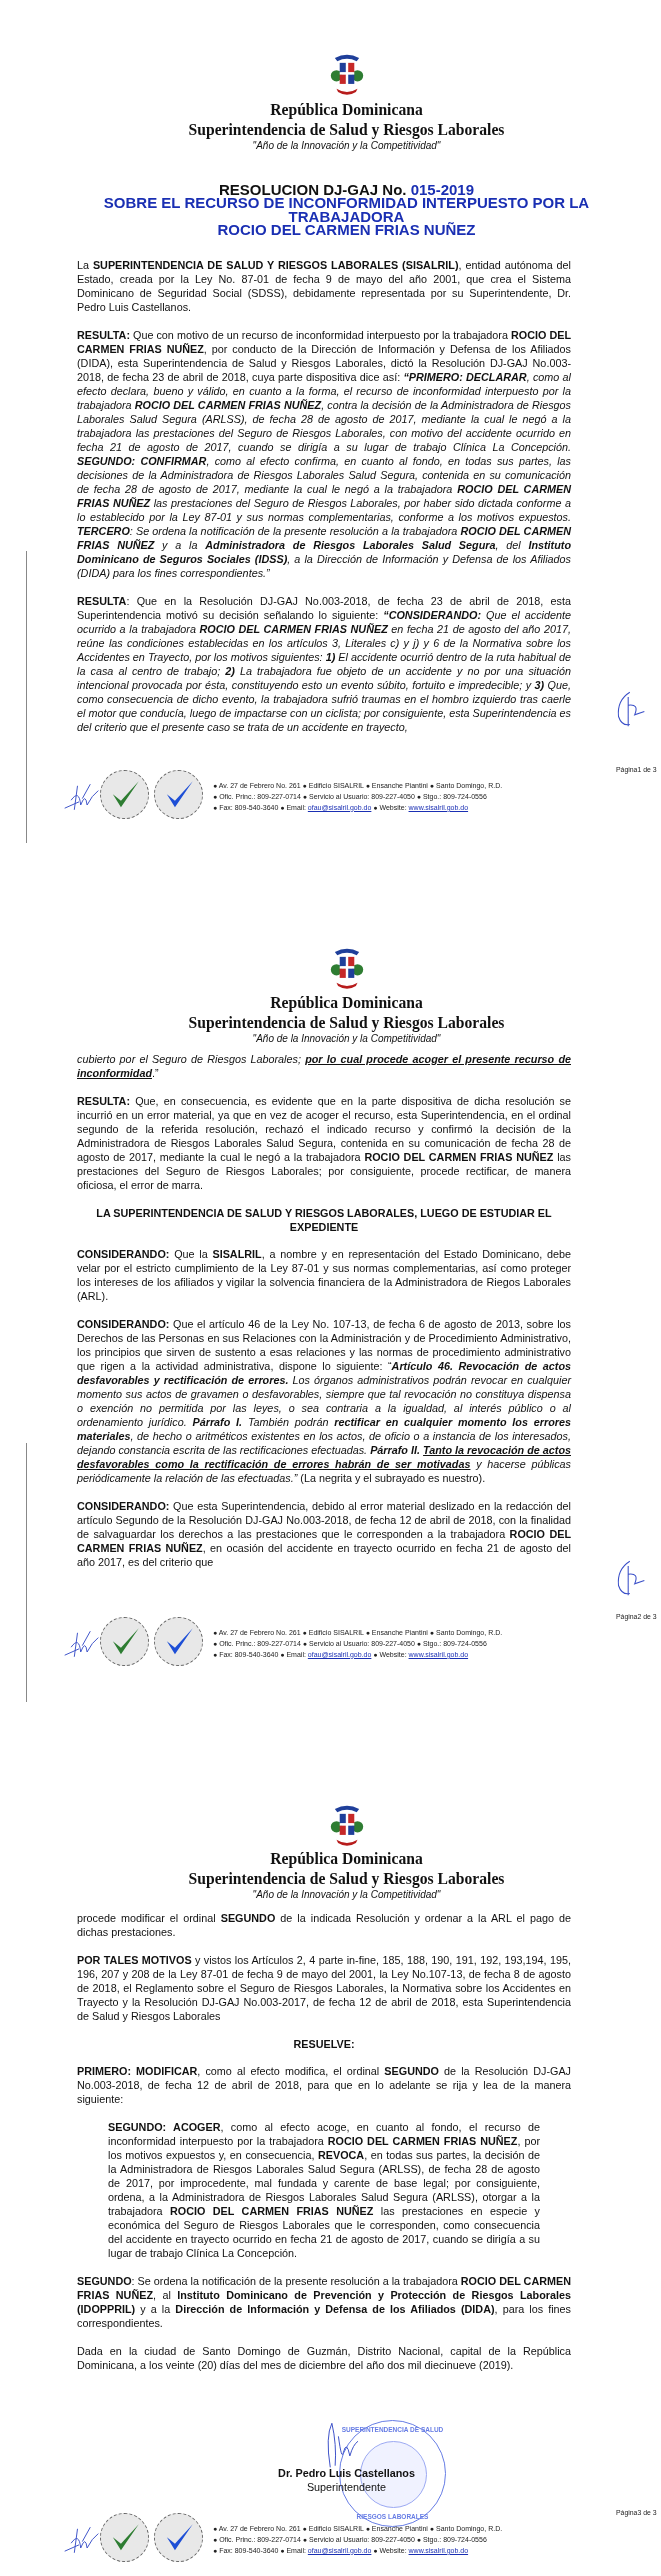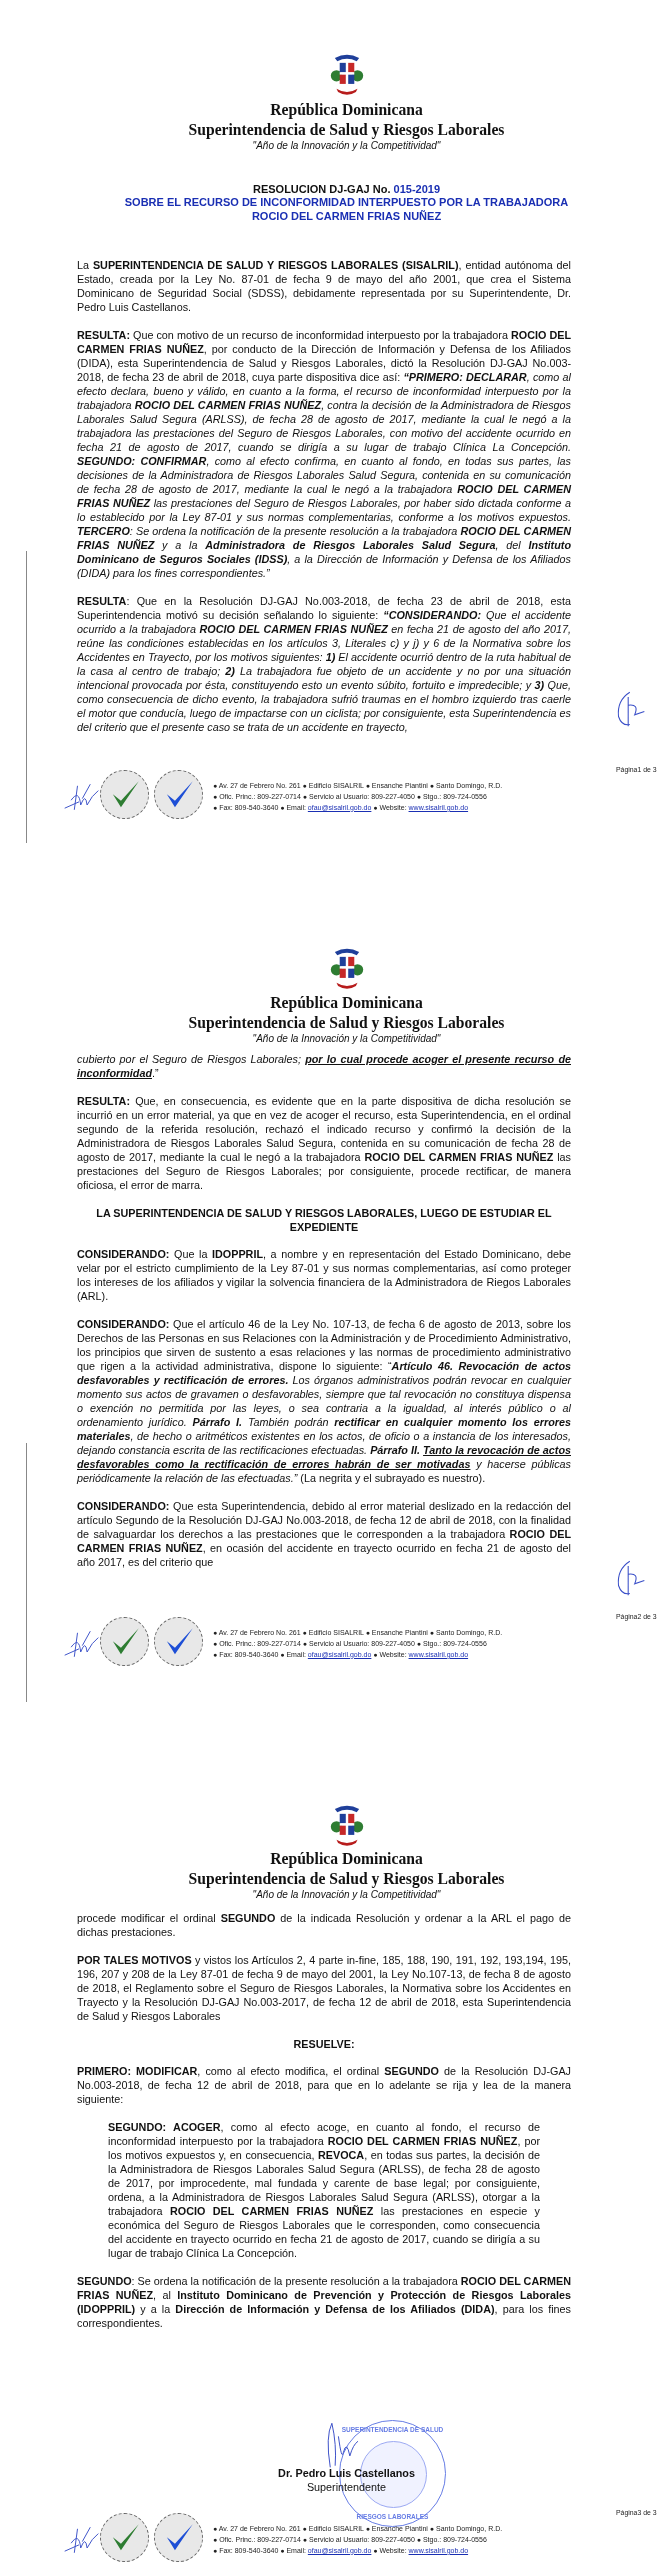--- a/index.html
+++ b/index.html
@@ -11,21 +11,21 @@
   #page3 { top: 1731px; height: 845px; }
 
   .scanline { position: absolute; left: 9.7px; width: 0.8px; background: #888; }
 
   .header { position: absolute; left: 0; right: 0; text-align: center; }
   .coat { position: absolute; left: 50%; transform: translateX(-50%); width: 34px; height: 44px; }
   .rep { font-family: "Liberation Serif", serif; font-weight: bold; font-size: 17px; line-height: 19.5px; transform: scaleX(0.92); }
   .sup { font-family: "Liberation Serif", serif; font-weight: bold; font-size: 17px; line-height: 19.5px; transform: scaleX(0.92); }
   .motto { font-style: italic; font-size: 10px; line-height: 13px; }
 
-  .title-block { position: absolute; left: 65px; right: 65px; text-align: center; font-weight: bold; font-size: 11px; line-height: 13.4px; }
+  .title-block { position: absolute; left: 65px; right: 65px; text-align: center; font-weight: bold; font-size: 15px; line-height: 13.4px; }
   .title-block .blue { color: #1a2fb3; }
 
   .body { position: absolute; left: 61px; width: 494px; font-size: 10.8px; line-height: 14px; text-align: justify; transform-origin: left top; }
   .body p { margin: 0 0 13.8px 0; }
   .body .indent { margin-left: 31px; margin-right: 31px; }
   .body .center { text-align: center; font-weight: bold; }
   b { font-weight: bold; }
   i { font-style: italic; margin-top: 24px; }
   u { text-decoration: underline; }
 
@@ -130,21 +130,21 @@
       <div class="rep">República Dominicana</div>
       <div class="sup">Superintendencia de Salud y Riesgos Laborales</div>
       <div class="motto">"Año de la Innovación y la Competitividad"</div>
     </div>
   </div>
 
   <div class="body" style="top:193px;">
     <p><i><span>cubierto por el Seguro de Riesgos Laborales; </span><b><u>por lo cual procede acoger el presente recurso de inconformidad</u></b></i><span>.”</span></p>
     <p><b>RESULTA:</b><span> Que, en consecuencia, es evidente que en la parte dispositiva de dicha resolución se incurrió en un error material, ya que en vez de acoger el recurso, esta Superintendencia, en el ordinal segundo de la referida resolución, rechazó el indicado recurso y confirmó la decisión de la Administradora de Riesgos Laborales Salud Segura, contenida en su comunicación de fecha 28 de agosto de 2017, mediante la cual le negó a la trabajadora </span><b>ROCIO DEL CARMEN FRIAS NUÑEZ</b><span> las prestaciones del Seguro de Riesgos Laborales; por consiguiente, procede rectificar, de manera oficiosa, el error de marra.</span></p>
     <p class="center">LA SUPERINTENDENCIA DE SALUD Y RIESGOS LABORALES, LUEGO DE ESTUDIAR EL EXPEDIENTE</p>
-    <p><b>CONSIDERANDO:</b><span> Que la </span><b>IDOPPRIL</b><span>, a nombre y en representación del Estado Dominicano, debe velar por el estricto cumplimiento de la Ley 87-01 y sus normas complementarias, así como proteger los intereses de los afiliados y vigilar la solvencia financiera de la Administradora de Riegos Laborales (ARL).</span></p>
+    <p><b>CONSIDERANDO:</b><span> Que la </span><b>SISALRIL</b><span>, a nombre y en representación del Estado Dominicano, debe velar por el estricto cumplimiento de la Ley 87-01 y sus normas complementarias, así como proteger los intereses de los afiliados y vigilar la solvencia financiera de la Administradora de Riegos Laborales (ARL).</span></p>
     <p><b>CONSIDERANDO:</b><span> Que el artículo 46 de la Ley No. 107-13, de fecha 6 de agosto de 2013, sobre los Derechos de las Personas en sus Relaciones con la Administración y de Procedimiento Administrativo, los principios que sirven de sustento a esas relaciones y las normas de procedimiento administrativo que rigen a la actividad administrativa,  dispone lo siguiente: “</span><i><b>Artículo 46. Revocación de actos desfavorables y rectificación de errores.</b><span> Los órganos administrativos podrán revocar en cualquier momento sus actos de gravamen o desfavorables, siempre que tal revocación no constituya dispensa o exención no permitida por las leyes, o sea contraria a la igualdad, al interés público o al ordenamiento jurídico. </span><b>Párrafo I.</b><span> También podrán </span><b>rectificar en cualquier momento los errores materiales</b><span>, de hecho o aritméticos existentes en los actos, de oficio o a instancia de los interesados, dejando constancia escrita de las rectificaciones efectuadas. </span><b>Párrafo II.</b> <b><u>Tanto la revocación de actos desfavorables como la rectificación de errores habrán de ser motivadas</u></b><span> y hacerse públicas periódicamente la relación de las efectuadas.”</span></i><span> (La negrita y el subrayado es nuestro).</span></p>
     <p><b>CONSIDERANDO:</b><span> Que esta Superintendencia, debido al error material deslizado en la redacción del artículo Segundo de la Resolución DJ-GAJ No.003-2018, de fecha 12 de abril de 2018, con la finalidad de salvaguardar los derechos a las prestaciones que le corresponden a la trabajadora </span><b>ROCIO DEL CARMEN FRIAS NUÑEZ</b><span>, en ocasión del accidente en trayecto ocurrido en fecha 21 de agosto del año 2017, es del criterio que</span></p>
   </div>
 
   <svg class="initials" style="top:699px;" viewBox="0 0 42 52">
     <path d="M22 4 Q6 14 8 34 Q12 46 22 44 M20 10 L20 46 M20 20 Q34 18 28 32 L40 28" fill="none" stroke="#3a4fc8" stroke-width="1.3"></path>
   </svg>
 
   <div class="footer" style="top:754px;">
     <div class="page-num">Página2 de 3</div>
@@ -190,20 +190,21 @@
     </div>
   </div>
 
   <div class="body" style="top:180px;">
     <p><span>procede modificar el ordinal </span><b>SEGUNDO</b><span> de la indicada Resolución y ordenar a la ARL el pago de dichas prestaciones.</span></p>
     <p><b>POR TALES MOTIVOS</b><span> y vistos los Artículos 2, 4 parte in-fine, 185, 188, 190, 191, 192, 193,194, 195, 196, 207 y 208 de la Ley 87-01 de fecha 9 de mayo del 2001, la Ley No.107-13, de fecha 8 de agosto de 2018, el Reglamento sobre el Seguro de Riesgos Laborales, la Normativa sobre los Accidentes en Trayecto y la Resolución DJ-GAJ No.003-2017, de fecha 12 de abril de 2018, esta Superintendencia de Salud y Riesgos Laborales</span></p>
     <p class="center">RESUELVE:</p>
     <p><b>PRIMERO: MODIFICAR</b><span>, como al efecto modifica, el ordinal </span><b>SEGUNDO</b><span> de la Resolución DJ-GAJ No.003-2018, de fecha 12 de abril de 2018, para que en lo adelante se rija y lea de la manera siguiente:</span></p>
     <p class="indent"><b>SEGUNDO: ACOGER</b><span>, como al efecto acoge, en cuanto al fondo, el recurso de inconformidad interpuesto por la trabajadora </span><b>ROCIO DEL CARMEN FRIAS NUÑEZ</b><span>, por los motivos expuestos y, en consecuencia, </span><b>REVOCA</b><span>, en todas sus partes, la decisión de la Administradora de Riesgos Laborales Salud Segura (ARLSS), de fecha 28 de agosto de 2017, por improcedente, mal fundada y carente de base legal; por consiguiente, ordena, a la Administradora de Riesgos Laborales Salud Segura (ARLSS), otorgar a la trabajadora </span><b>ROCIO DEL CARMEN FRIAS NUÑEZ</b><span> las prestaciones en especie y económica del Seguro de Riesgos Laborales que le corresponden, como consecuencia del accidente en trayecto ocurrido en fecha 21 de agosto de 2017, cuando se dirigía a su lugar de trabajo Clínica La Concepción.</span></p>
     <p><b>SEGUNDO</b><span>: Se ordena la notificación de la presente resolución a la trabajadora </span><b>ROCIO DEL CARMEN FRIAS NUÑEZ</b><span>, al </span><b>Instituto Dominicano de Prevención y Protección de Riesgos Laborales (IDOPPRIL)</b><span> y a la </span><b>Dirección de Información y Defensa de los Afiliados (DIDA)</b><span>, para los fines correspondientes.</span></p>
+    <p>Dada en la ciudad de Santo Domingo de Guzmán, Distrito Nacional, capital de la República Dominicana, a los veinte (20) días del mes de diciembre del año dos mil diecinueve (2019).</p>
   </div>
 
   <div class="seal" style="left:323px;top:689px;">
     <div class="seal-inner"></div>
     <div style="position:absolute;top:4.9px;left:0;right:0;text-align:center;font-size:6.5px;color:#4c66e0;font-weight:bold;">SUPERINTENDENCIA DE SALUD</div>
     <div style="position:absolute;bottom:6.5px;left:0;right:0;text-align:center;font-size:6.5px;color:#4c66e0;font-weight:bold;">RIESGOS LABORALES</div>
   </div>
   <svg style="position:absolute;left:306px;top:689px;width:41px;height:49px;" viewBox="0 0 50 60">
     <path d="M10 58 Q4 20 12 4 Q18 30 16 56 M20 20 Q24 50 26 40 Q30 24 34 44 Q38 30 44 26" fill="none" stroke="#3a4fc8" stroke-width="1.2"></path>
   </svg>

